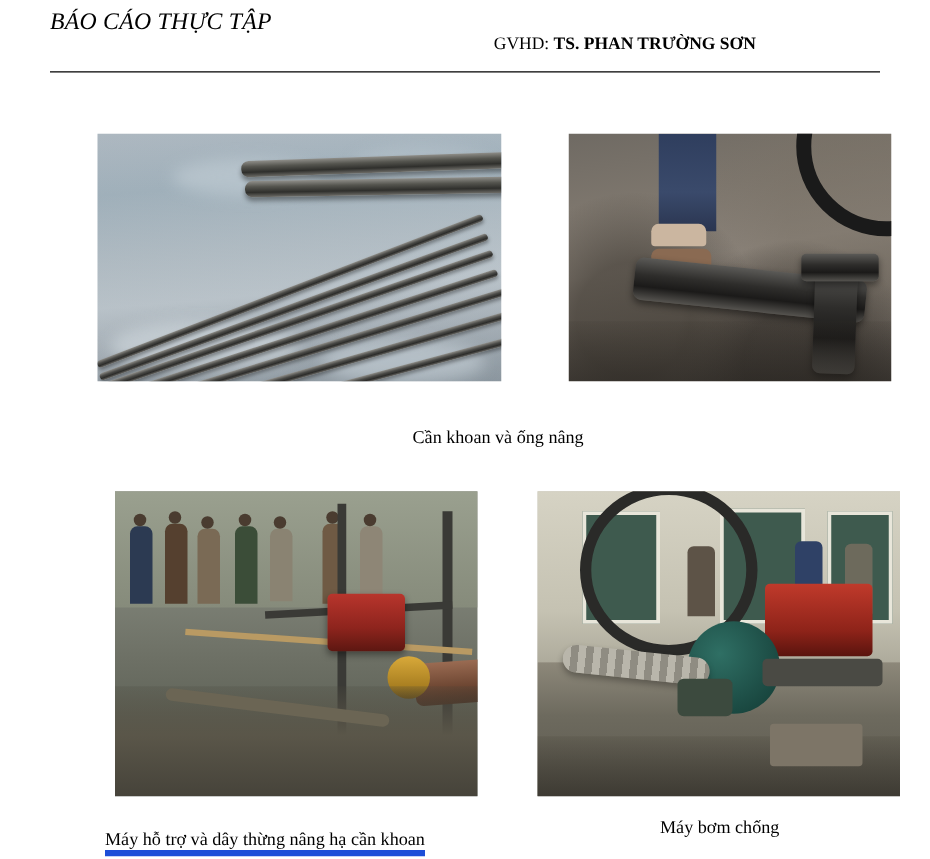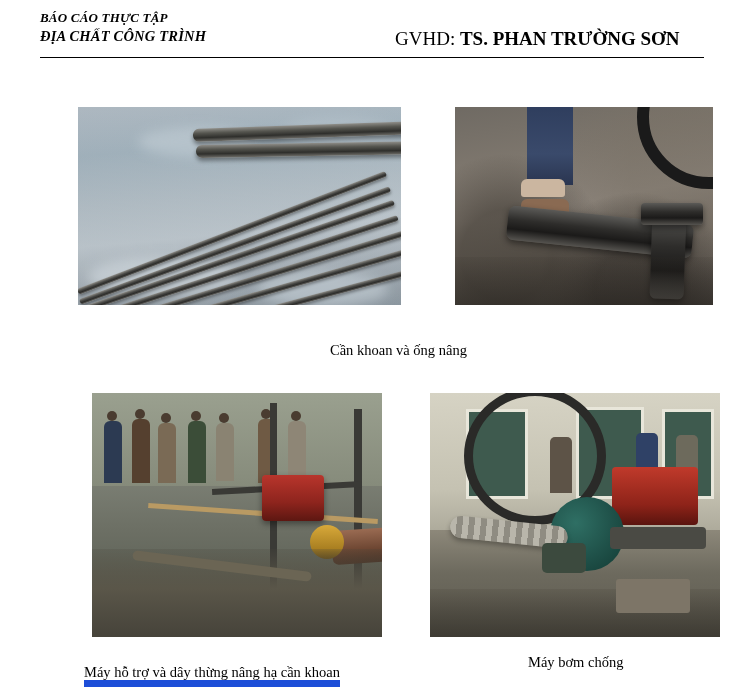--- a/index.html
+++ b/index.html
@@ -31,39 +31,39 @@
     height: 48px;
   }
   .header-left {
     position: absolute;
     left: 0;
     top: 0;
     width: 330px;
   }
   .header-line1 {
     font-style: italic;
-    font-weight: bold;
-    font-size: 13px;
+    font-weight: normal;
+    font-size: 19px;
     letter-spacing: 0.2px;
     line-height: 19px;
     white-space: nowrap;
   }
   .header-line2 {
     font-style: italic;
     font-weight: bold;
     font-size: 14.5px;
     letter-spacing: 0.2px;
     line-height: 19px;
     white-space: nowrap;
   }
   .header-right {
     position: absolute;
     left: 355px;
     top: 20px;
-    font-size: 19px;
+    font-size: 14px;
     white-space: nowrap;
   }
   .header-right .gvhd-label {
     font-weight: normal;
   }
   .header-right .gvhd-name {
     font-weight: bold;
   }
   .header-rule {
     position: absolute;
@@ -263,32 +263,31 @@
     position: absolute;
     border-radius: 5px 5px 0 0;
   }
 
   
   #cap-1 { left: 330px; top: 341px; }
   #cap-2 { left: 84px;  top: 663px; }
   #cap-3 { left: 528px; top: 653px; }
 
   .cap-underline {
-    border-bottom: 7px solid #1d4ed8;
+    border-bottom: 5px solid #1d4ed8;
   }
 </style>
 </head>
 <body>
 
 <div class="page">
 
   <div class="header">
     <div class="header-left">
       <div class="header-line1">BÁO CÁO THỰC TẬP</div>
-      <div class="header-line2">ĐỊA CHẤT CÔNG TRÌNH</div>
     </div>
     <div class="header-right">
       <span class="gvhd-label">GVHD:</span>
       <span class="gvhd-name">TS. PHAN TRƯỜNG SƠN</span>
     </div>
   </div>
   <div class="header-rule"></div>
 
   <div class="fig" id="photo-rods">
     <div class="wetpatch" style="left:10px; top:150px; width:150px; height:40px; background:#d7dfe4;"></div>

